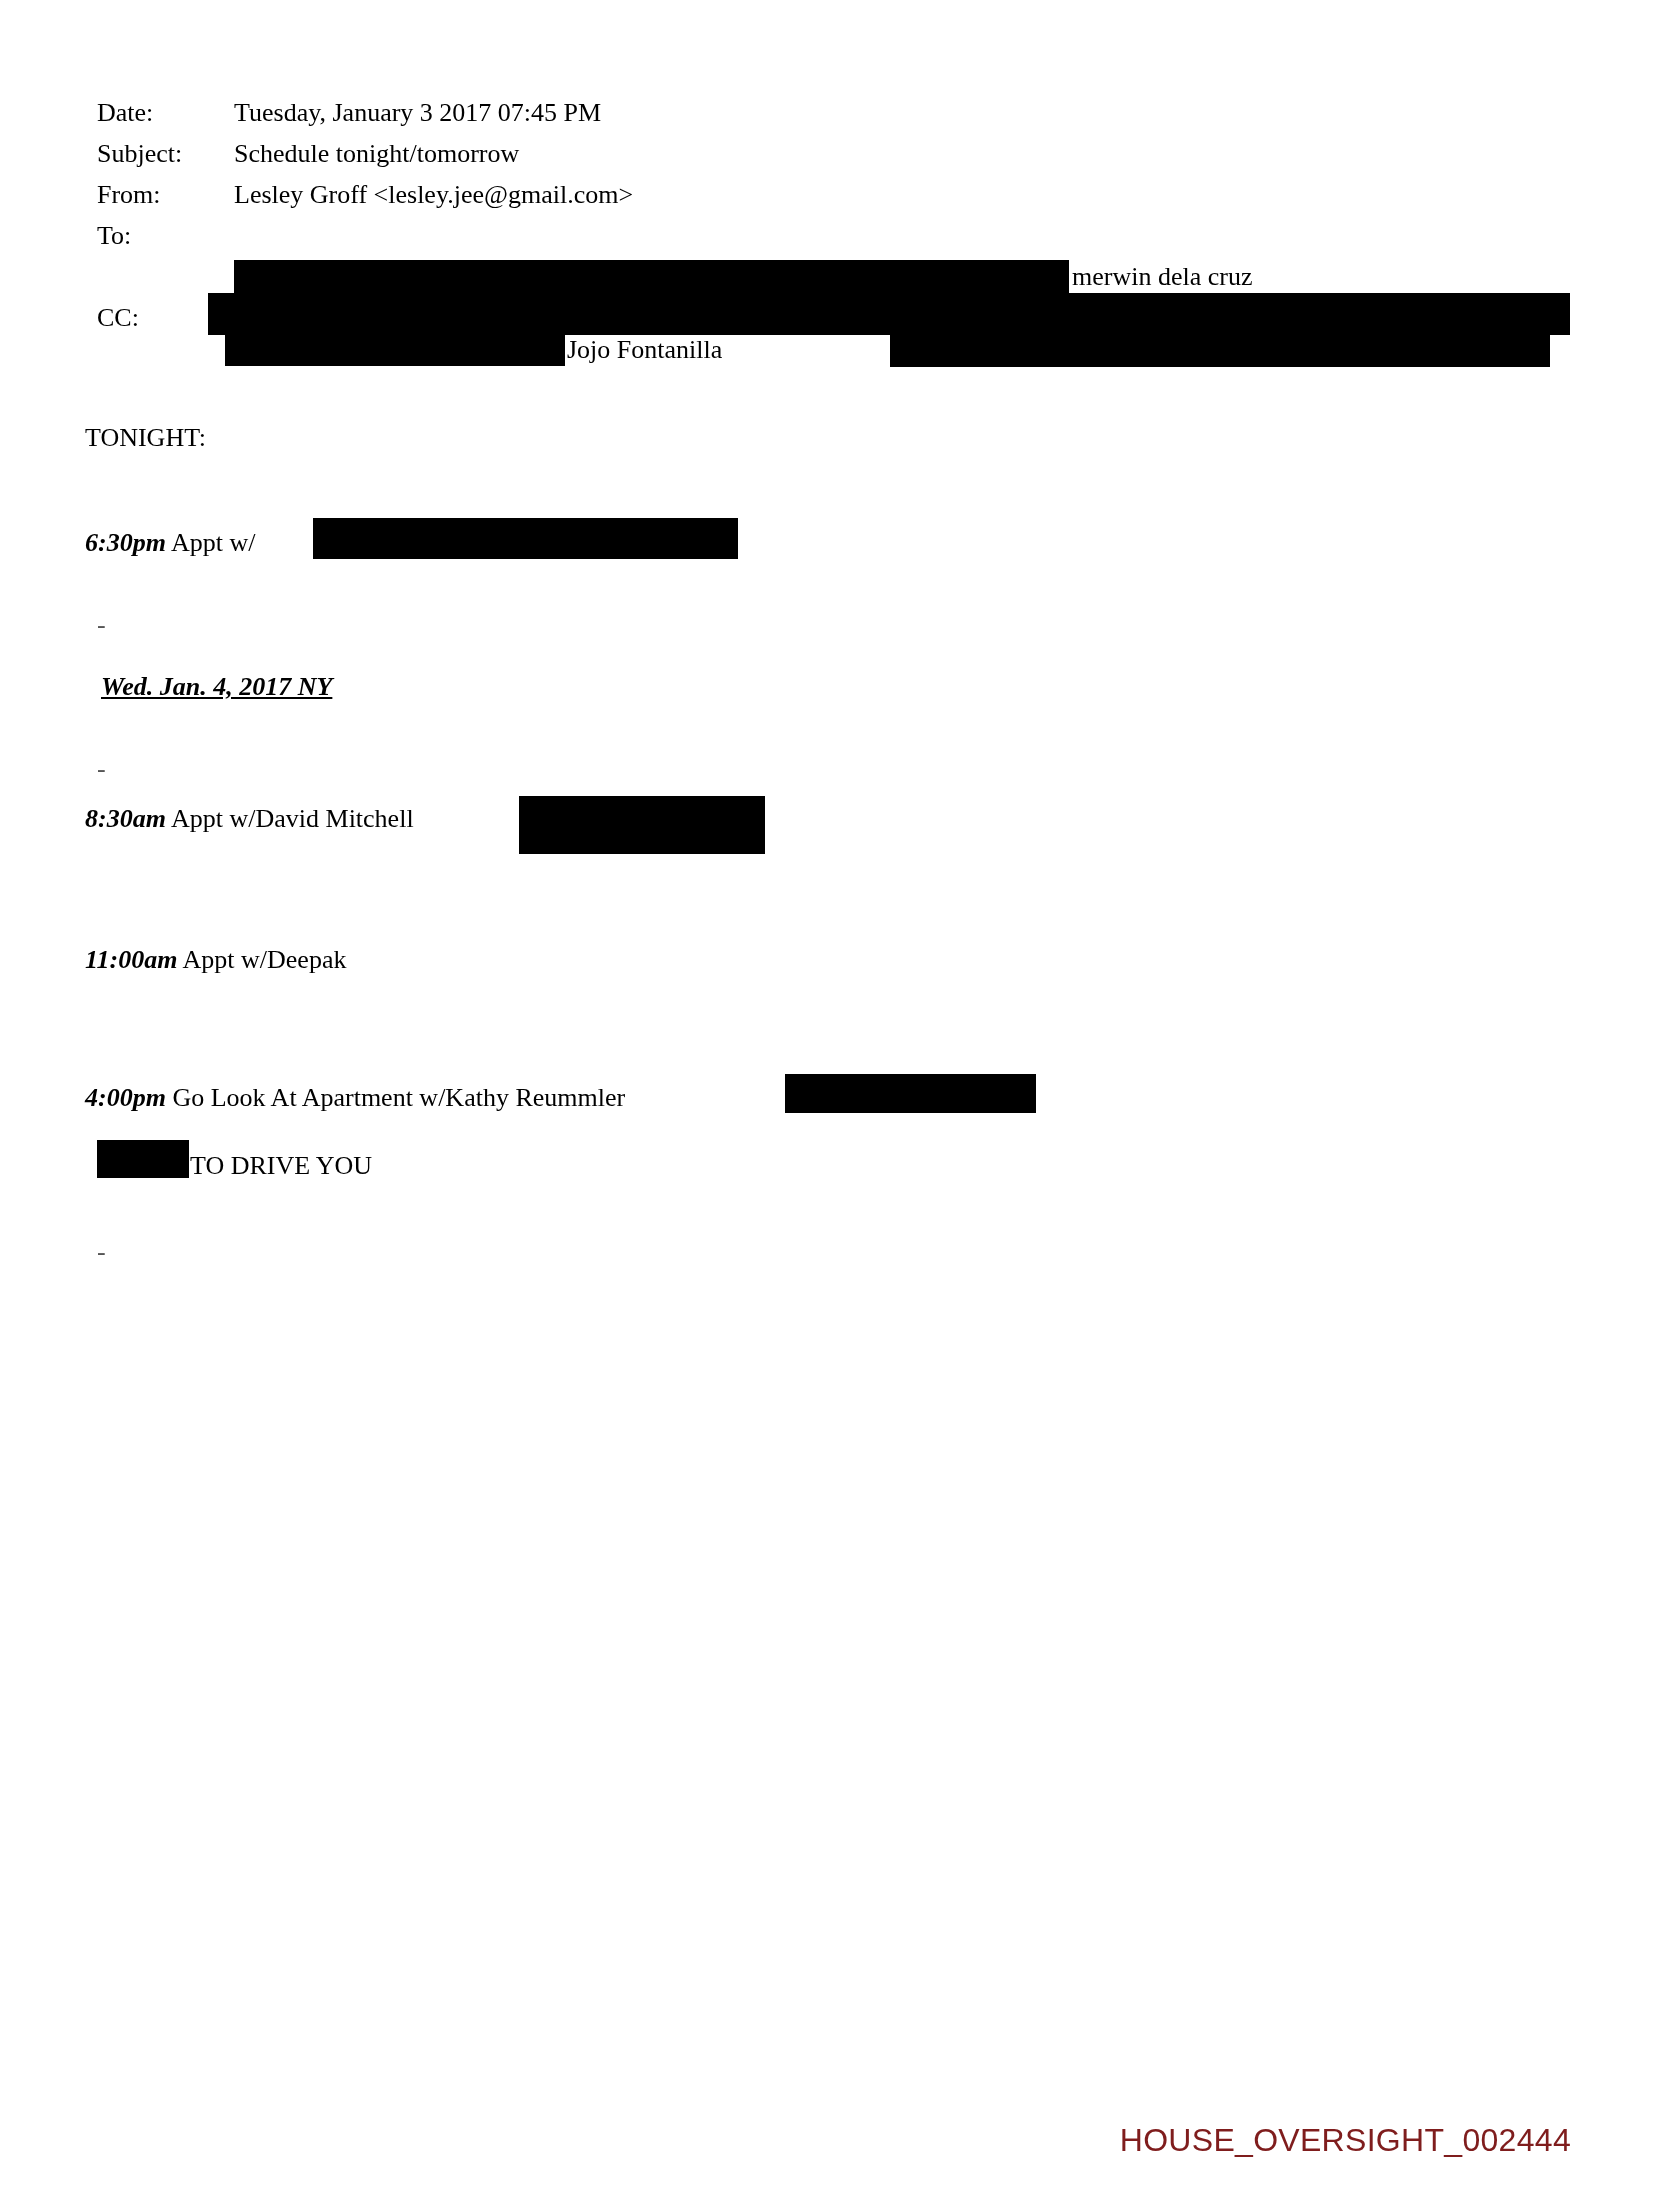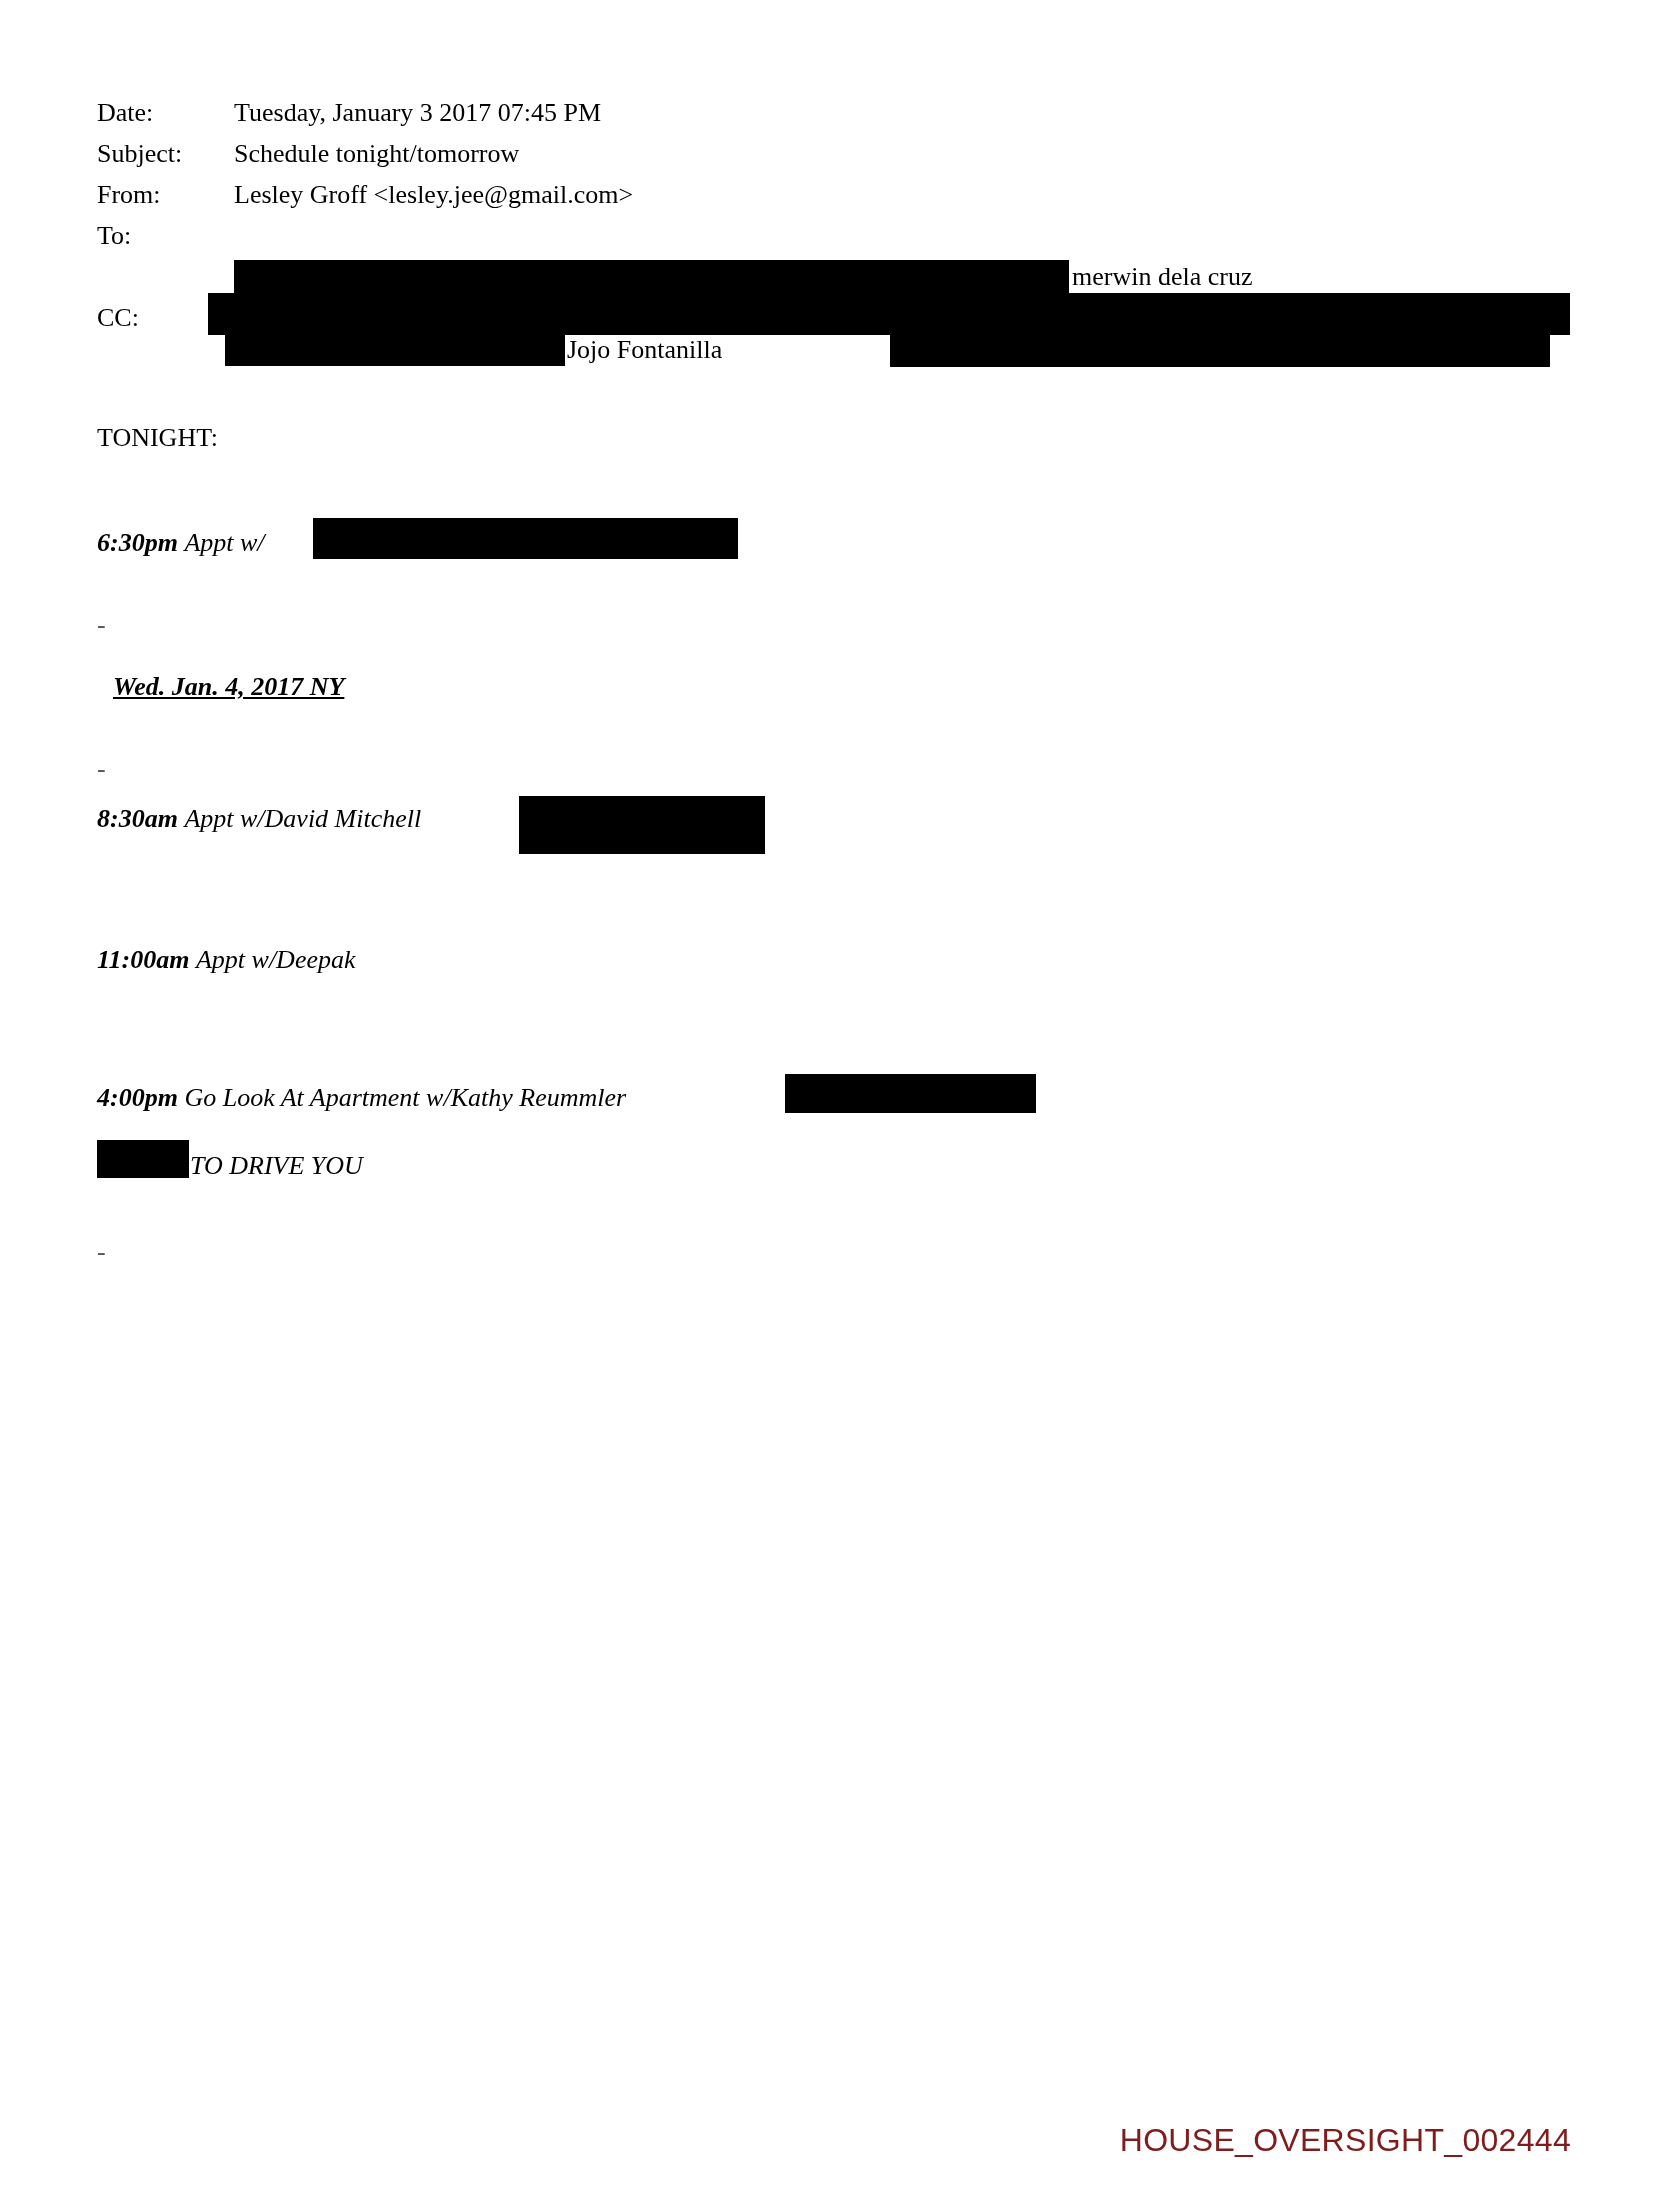--- a/index.html
+++ b/index.html
@@ -62,27 +62,27 @@
   
   .redact {
     position: absolute;
     background: #000000;
     display: inline-block;
   }
 
   
   .bodytext {
     position: absolute;
-    left: 97px;
+    left: 85px;
     font-size: 26px;
     line-height: 37px;
     white-space: nowrap;
   }
   .b-plain { font-style: normal; }
-  .b-ital  { font-style: italic; }
+  .b-ital  { }
   .b-bold-ital { font-weight: bold; font-style: italic; }
   .b-underline {
     font-weight: bold;
     font-style: italic;
     text-decoration: underline;
   }
   .dash {
     position: absolute;
     left: 97px;
     font-size: 26px;

